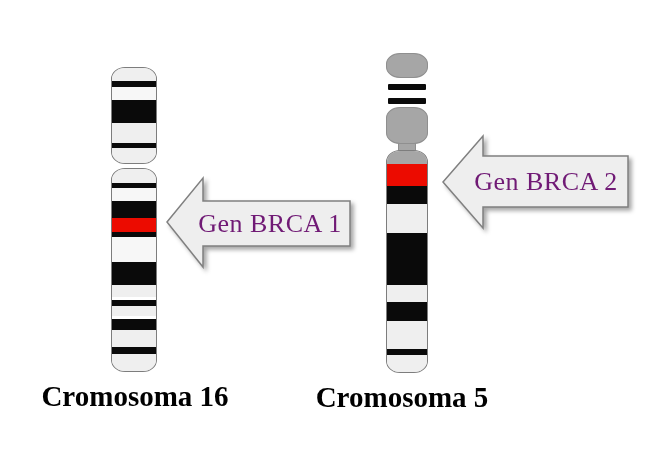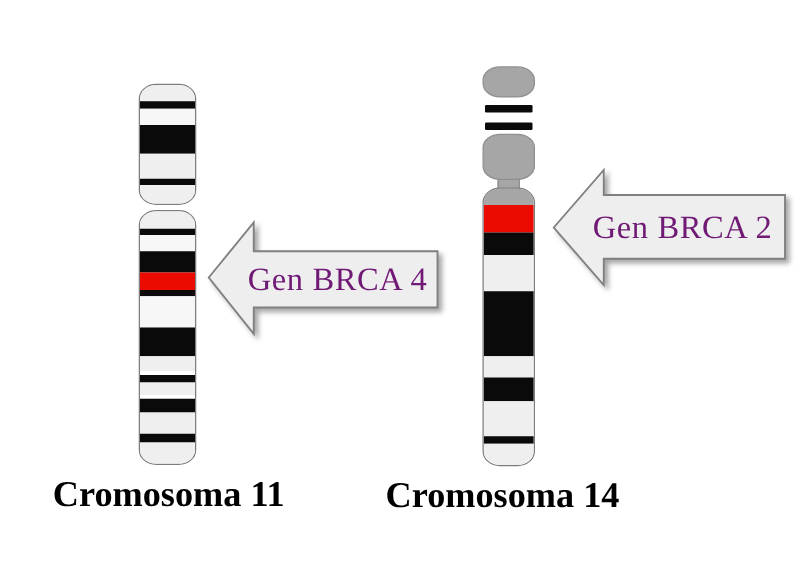--- a/index.html
+++ b/index.html
@@ -133,19 +133,19 @@
         <div class="band" style="flex-grow: 6; flex-basis: 0px; background: rgb(10, 10, 10);"></div>
         <div class="band" style="flex-grow: 17; flex-basis: 0px; background: rgb(239, 239, 239);"></div>
       </div>
   </div>
 
   <svg class="arrow-layer" viewBox="0 0 649 469" xmlns="http://www.w3.org/2000/svg">
     <polygon class="arrow-poly" points="167,222 203,178 203,201 350,201 350,246 203,246 203,267"></polygon>
     <polygon class="arrow-poly" points="443,182 483,136 483,156 628,156 628,207 483,207 483,228"></polygon>
   </svg>
 
-  <div class="arrow-label arrow-label-1">Gen BRCA 4</div>
+  <div class="arrow-label arrow-label-1">Gen BRCA 1</div>
   <div class="arrow-label arrow-label-2">Gen BRCA 2</div>
 
-  <div class="caption caption-17">Cromosoma 11</div>
-  <div class="caption caption-13">Cromosoma 14</div>
+  <div class="caption caption-17">Cromosoma 16</div>
+  <div class="caption caption-13">Cromosoma 5</div>
 
 </div>
 
 </body></html>

